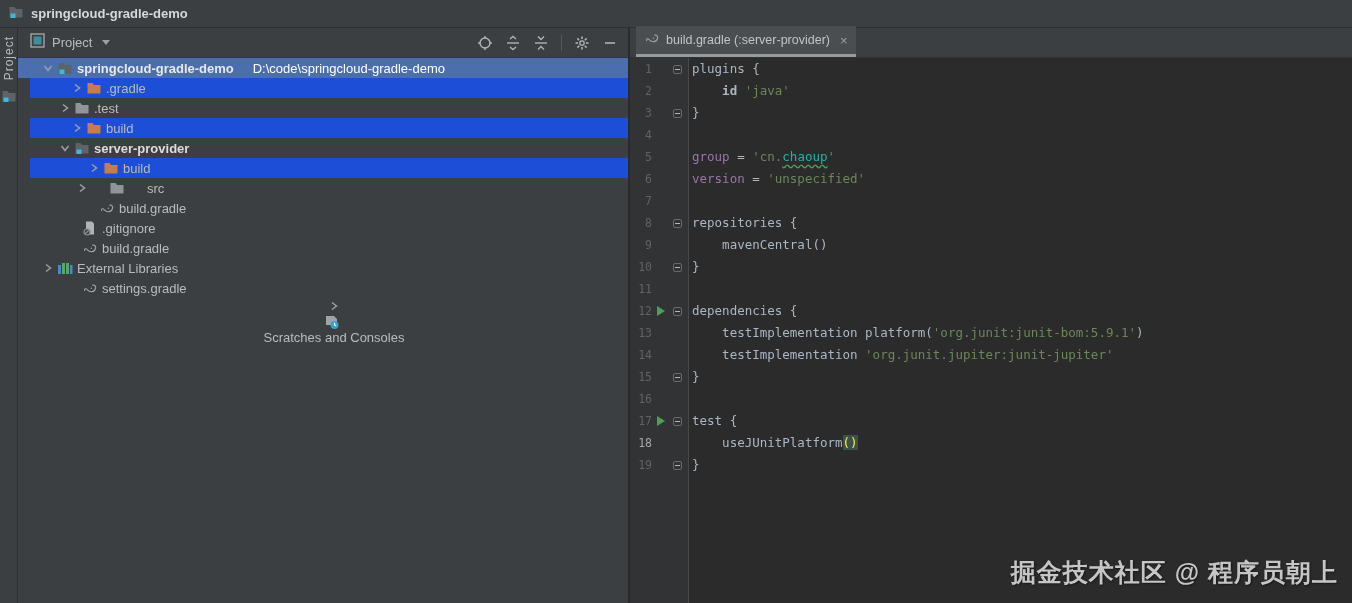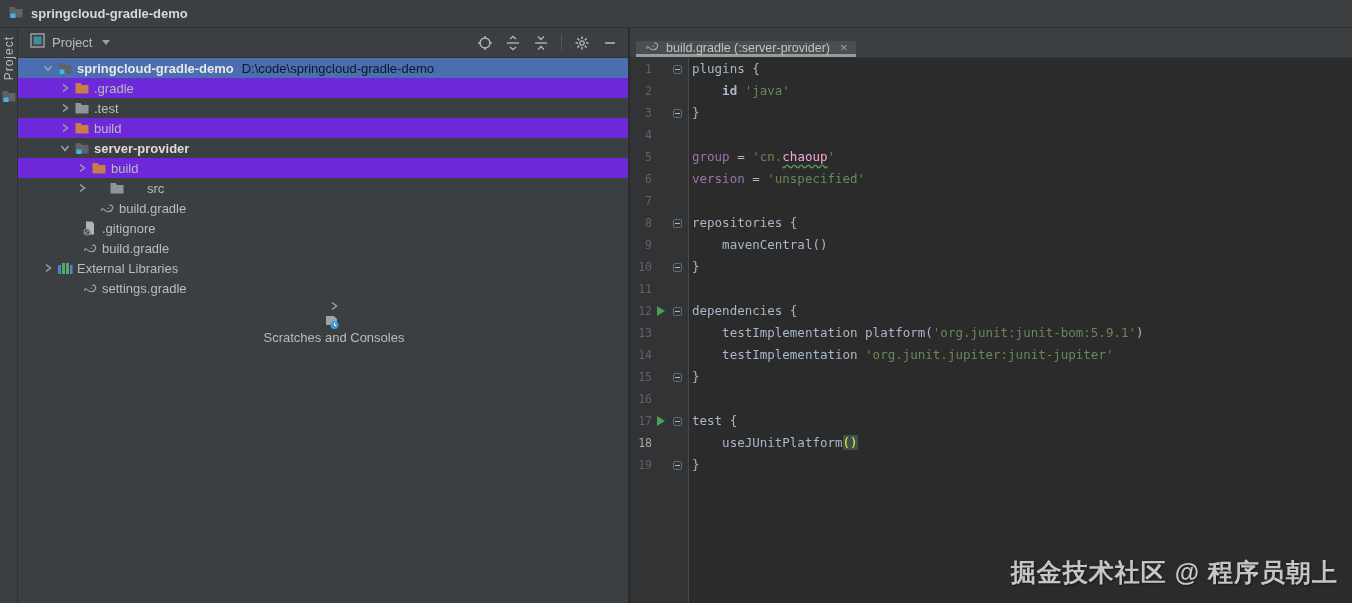--- a/index.html
+++ b/index.html
@@ -48,39 +48,39 @@
   .panel-toolbar { display:flex; align-items:center; gap:12px; }
   .panel-toolbar .tbi { width:16px; height:16px; display:flex; align-items:center; justify-content:center; cursor:default; }
   .panel-toolbar .tb-sep { width:1px; height:16px; background:#55585A; }
 
   .tree { padding-top:0; }
   .tree-row {
     height:20px; display:flex; align-items:center; font-size:13px;
     white-space:nowrap; cursor:default;
   }
   .tree-row.selected { background:#4B6EAF; }
-  .tree-row.olive { background:#6d28d9; }
+  .tree-row.olive { background:#1d4ed8;margin-left:12px; }
   .tree-row .chev { width:16px; height:16px; flex:none; display:flex; align-items:center; justify-content:center; }
   .tree-row .ticon { width:17px; height:16px; flex:none; display:flex; align-items:center; justify-content:center; margin-right:4px; }
   .tree-row .tlabel { color:#BBBBBB; }
   .tree-row.bold .tlabel { font-weight:bold; color:#DCDCDC; }
   .tree-row.selected .tlabel { color:#E8E8E8; }
-  .tree-row .tpath { color:#0f172a; margin-left:8px; }
+  .tree-row .tpath { color:#ffffff; margin-left:19px; }
 
   
   .editor {
     position:absolute; left:630px; top:28px; width:722px; height:575px;
     background:#2B2B2B;
   }
   .tabbar {
     height:30px; background:#3C3F41; border-bottom:1px solid #323232;
     display:flex; align-items:flex-end; padding-left:6px;
   }
   .tab {
-    height:16px; background:#4A4E50; display:flex; align-items:center;
+    height:31px; background:#4A4E50; display:flex; align-items:center;
     padding:0 8px 0 8px; gap:6px; border-bottom:3px solid #969B9D;
     cursor:default;
   }
   .tab .tab-title { font-size:12.5px; color:#C3C3C3; }
   .tab .tab-close { font-size:13px; color:#9DA0A2; margin-left:4px; cursor:default; }
 
   .editor-body { display:flex; height:545px; font-family:"DejaVu Sans Mono", monospace; }
   .gutter {
     width:59px; background:#313335; border-right:1px solid #47494B;
     flex:none; padding-top:0;
@@ -107,21 +107,21 @@
   }
   .code { flex:1; overflow:hidden; padding-left:3px; }
   .code-line {
     height:22px; line-height:22px; font-size:12.5px; white-space:pre;
     color:#A9B7C6;
   }
   .tok-plain  { color:#A9B7C6; }
   .tok-bold   { color:#A9B7C6; font-weight:bold; }
   .tok-string { color:#6A8759; }
   .tok-field  { color:#9876AA; }
-  .tok-squig  { color:#f9a8d4; text-decoration:underline; text-decoration-style:wavy;
+  .tok-squig  { color:#14b8a6; text-decoration:underline; text-decoration-style:wavy;
                 text-decoration-color:#55A05A; text-underline-offset:3px; }
   .tok-brace  { color:#FFEF28; background:#3B514D; border-radius:1px; }
 
   
   .watermark {
     position:absolute; right:14px; bottom:14px;
     font-size:25px; font-weight:bold; color:#C6C6C6;
     letter-spacing:1px; text-shadow:1px 1px 2px rgba(0,0,0,.45);
     font-family:"Liberation Sans", sans-serif;
   }

